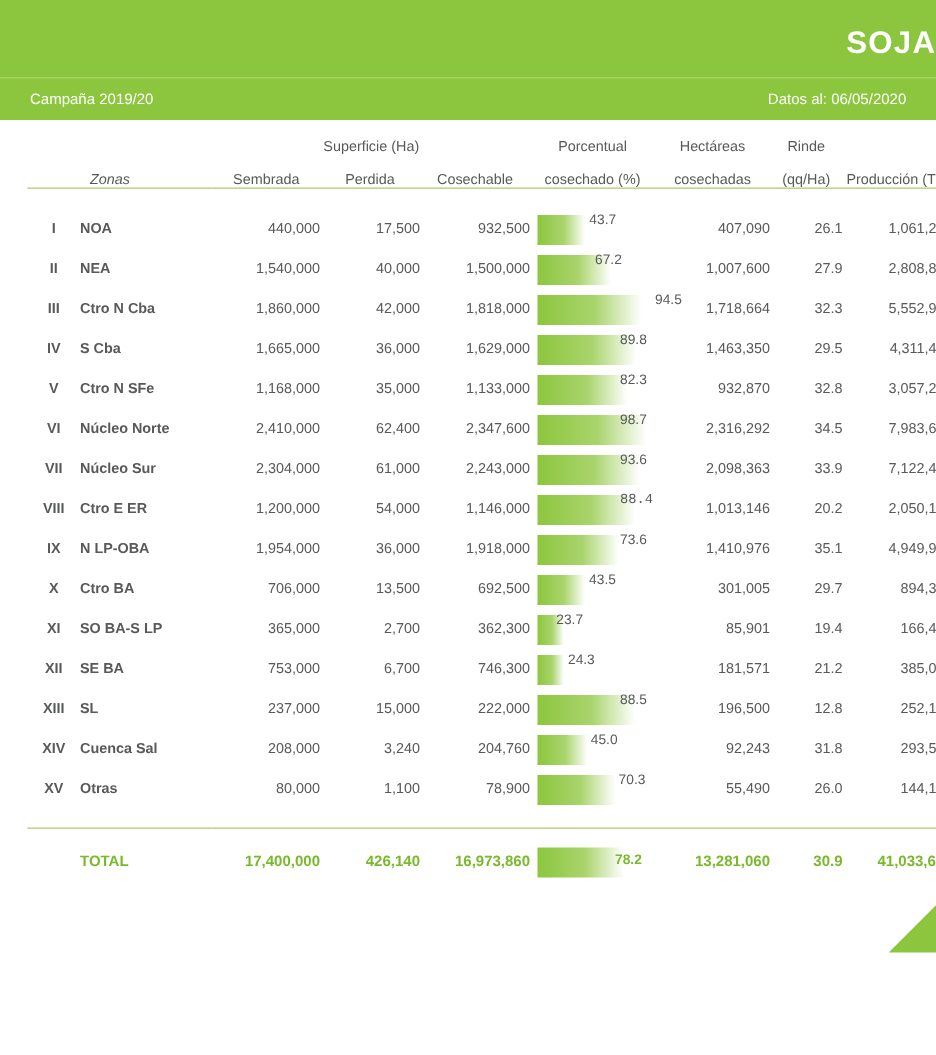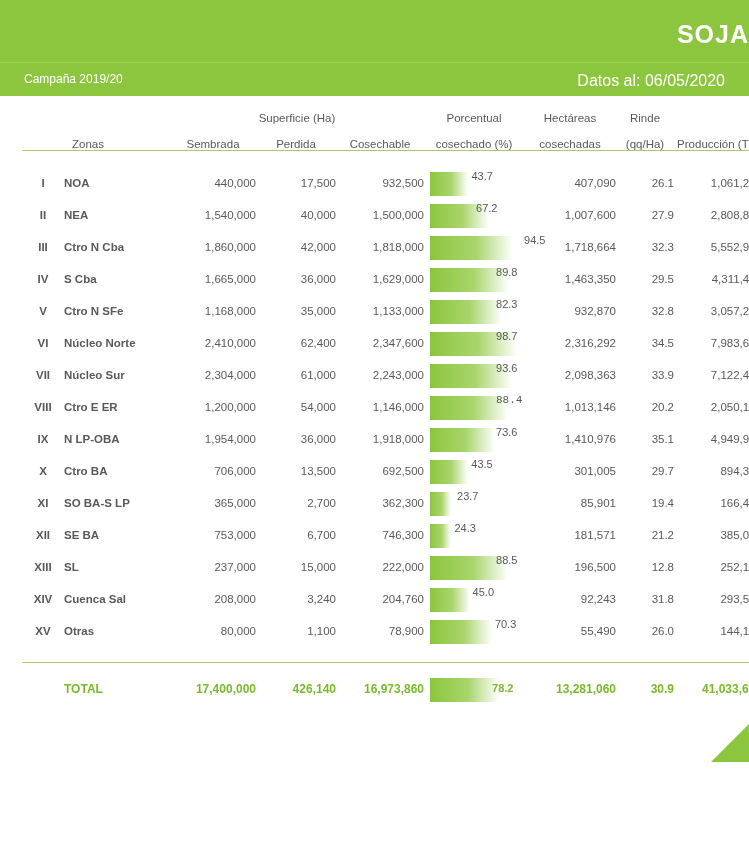--- a/index.html
+++ b/index.html
@@ -42,21 +42,21 @@
   .subheader-left {
     position: absolute;
     left: 24px; top: 9px;
     color: #ffffff;
     font-size: 12px;
   }
   .subheader-right {
     position: absolute;
     right: 24px; top: 9px;
     color: #ffffff;
-    font-size: 16px;
+    font-size: 12px;
   }
 
   
   .table-wrap {
     padding: 0 22px;
     margin-top: 6px;
   }
   table.data {
     border-collapse: collapse;
     width: 713px;
@@ -79,21 +79,21 @@
   }
   .sub-head {
     height: 26px;
     font-weight: normal;
     font-size: 11.5px;
     color: #58595b;
     vertical-align: bottom;
     padding-bottom: 6px;
   }
   .sub-head.c { text-align: center; }
-  .sub-head.l { text-align: left; padding-left: 8px; }
+  .sub-head.l { text-align: left; padding-left: 8px; font-style: italic; }
   .head-rule td, .head-rule th {
     border-bottom: 1.5px solid #a5cf63;
     height: 0;
     padding: 0;
   }
   .gap-row td { height: 16px; }
   tr.data-row td { height: 32px; }
   td.num { text-align: right; padding-right: 6px; }
   td.zone-roman {
     text-align: center;
@@ -375,21 +375,21 @@
           </tr>
           <tr class="data-row">
             <td class="zone-roman">XI</td>
             <td class="zone-name">SO BA-S LP</td>
             <td class="num">365,000</td>
             <td class="num">2,700</td>
             <td class="num">362,300</td>
             <td class="barcell">
               <div class="bar-track">
                 <div class="bar-fill" style="width: 20.856px;"></div>
-                <span class="bar-label" style="left: 27px;">23.7</span>
+                <span class="bar-label" style="left: 15px;">23.7</span>
               </div>
             </td>
             <td class="num">85,901</td>
             <td class="num">19.4</td>
             <td class="num">166,471</td>
           </tr>
           <tr class="data-row">
             <td class="zone-roman">XII</td>
             <td class="zone-name">SE BA</td>
             <td class="num">753,000</td>

